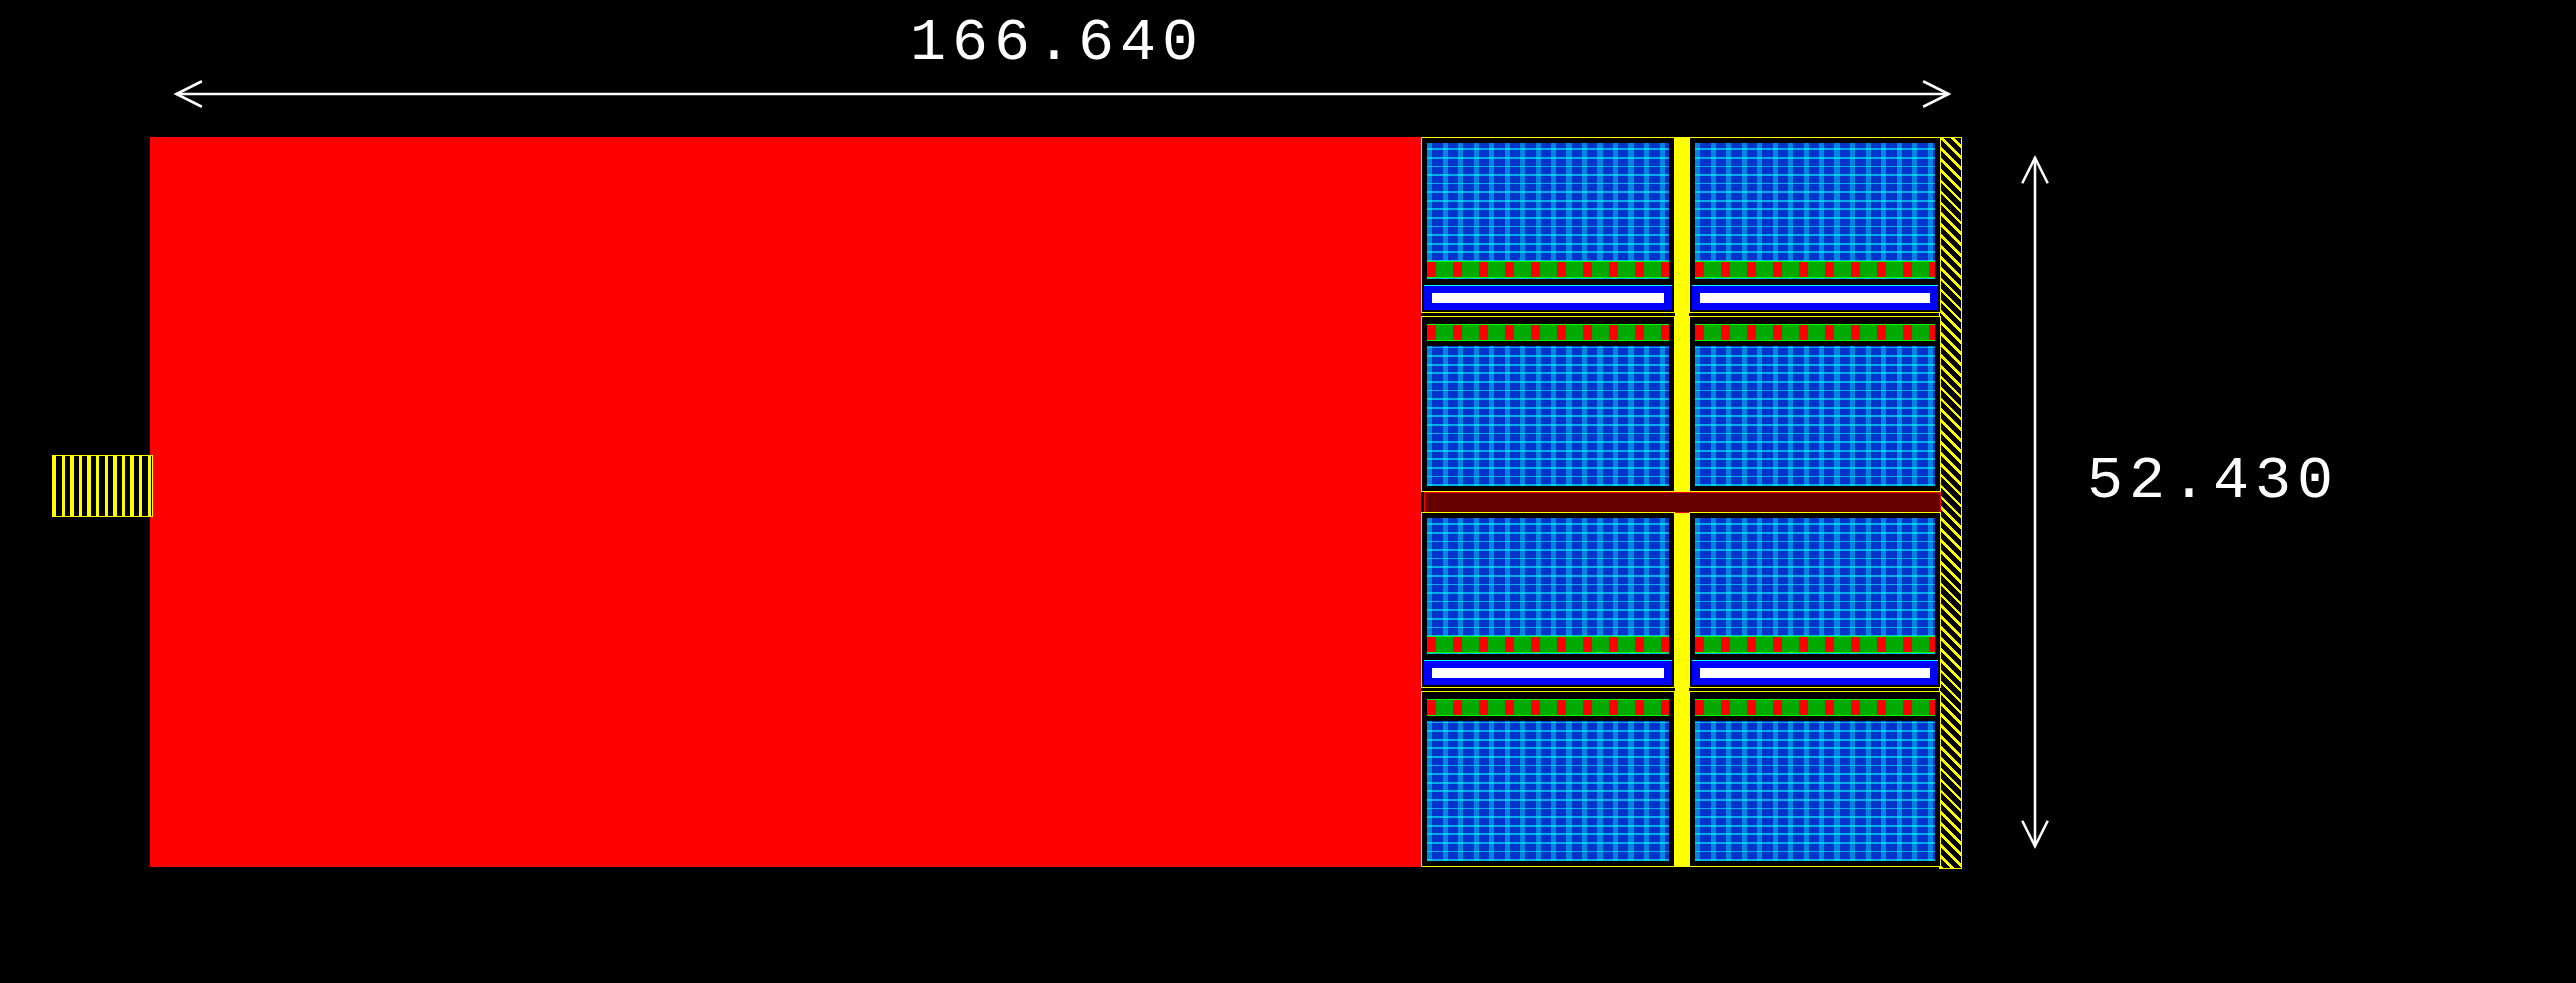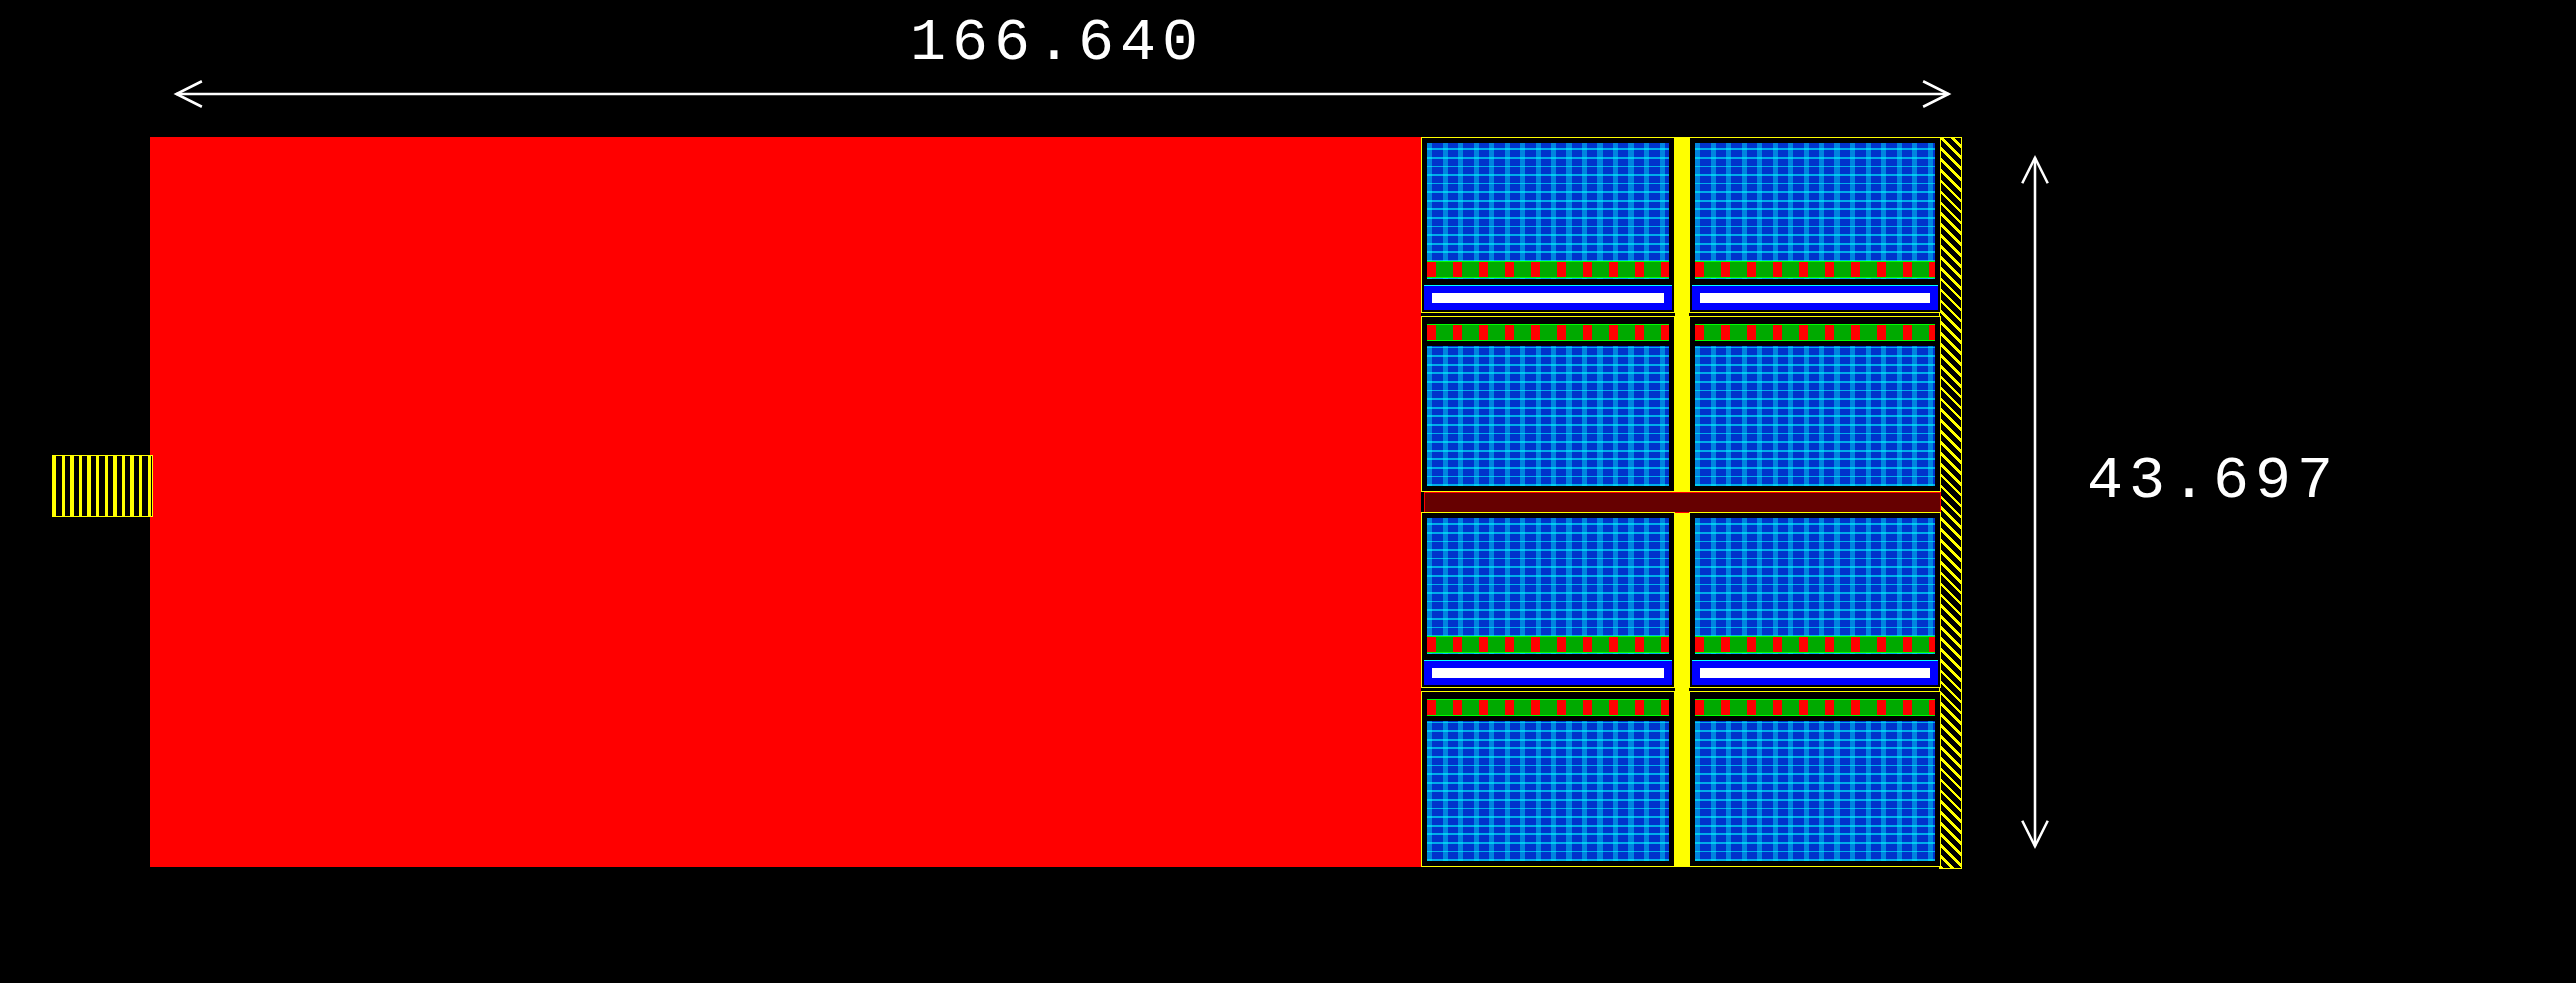--- a/index.html
+++ b/index.html
@@ -96,21 +96,21 @@
 
 <div class="canvas">
 
   <div class="dim-label" style="left: 910px; top: 8.6px;">166.640</div>
   <svg class="dim-arrow" style="left:150px; top:77px; width:1825px; height:34px;" viewBox="0 0 2125 40">
     <line x1="20" y1="20" x2="2105" y2="20" stroke="#fff" stroke-width="3"></line>
     <polyline points="50,5 20,20 50,35" stroke="#fff" stroke-width="3" fill="none"></polyline>
     <polyline points="2075,5 2105,20 2075,35" stroke="#fff" stroke-width="3" fill="none"></polyline>
   </svg>
 
-  <div class="dim-label" style="left: 2087px; top: 447px;">43.697</div>
+  <div class="dim-label" style="left: 2087px; top: 447px;">52.430</div>
   <svg class="dim-arrow" style="left:2018px; top:137px; width:34px; height:730px;" viewBox="0 0 40 850">
     <line x1="20" y1="20" x2="20" y2="830" stroke="#fff" stroke-width="3"></line>
     <polyline points="5,50 20,20 35,50" stroke="#fff" stroke-width="3" fill="none"></polyline>
     <polyline points="5,800 20,830 35,800" stroke="#fff" stroke-width="3" fill="none"></polyline>
   </svg>
 
   <div class="red-block" style="left:150px; top:137px; width:1271px; height:730px;"></div>
 
   <div class="pin" style="left:52px; top:455px; width:99px; height:60px;"></div>
 

